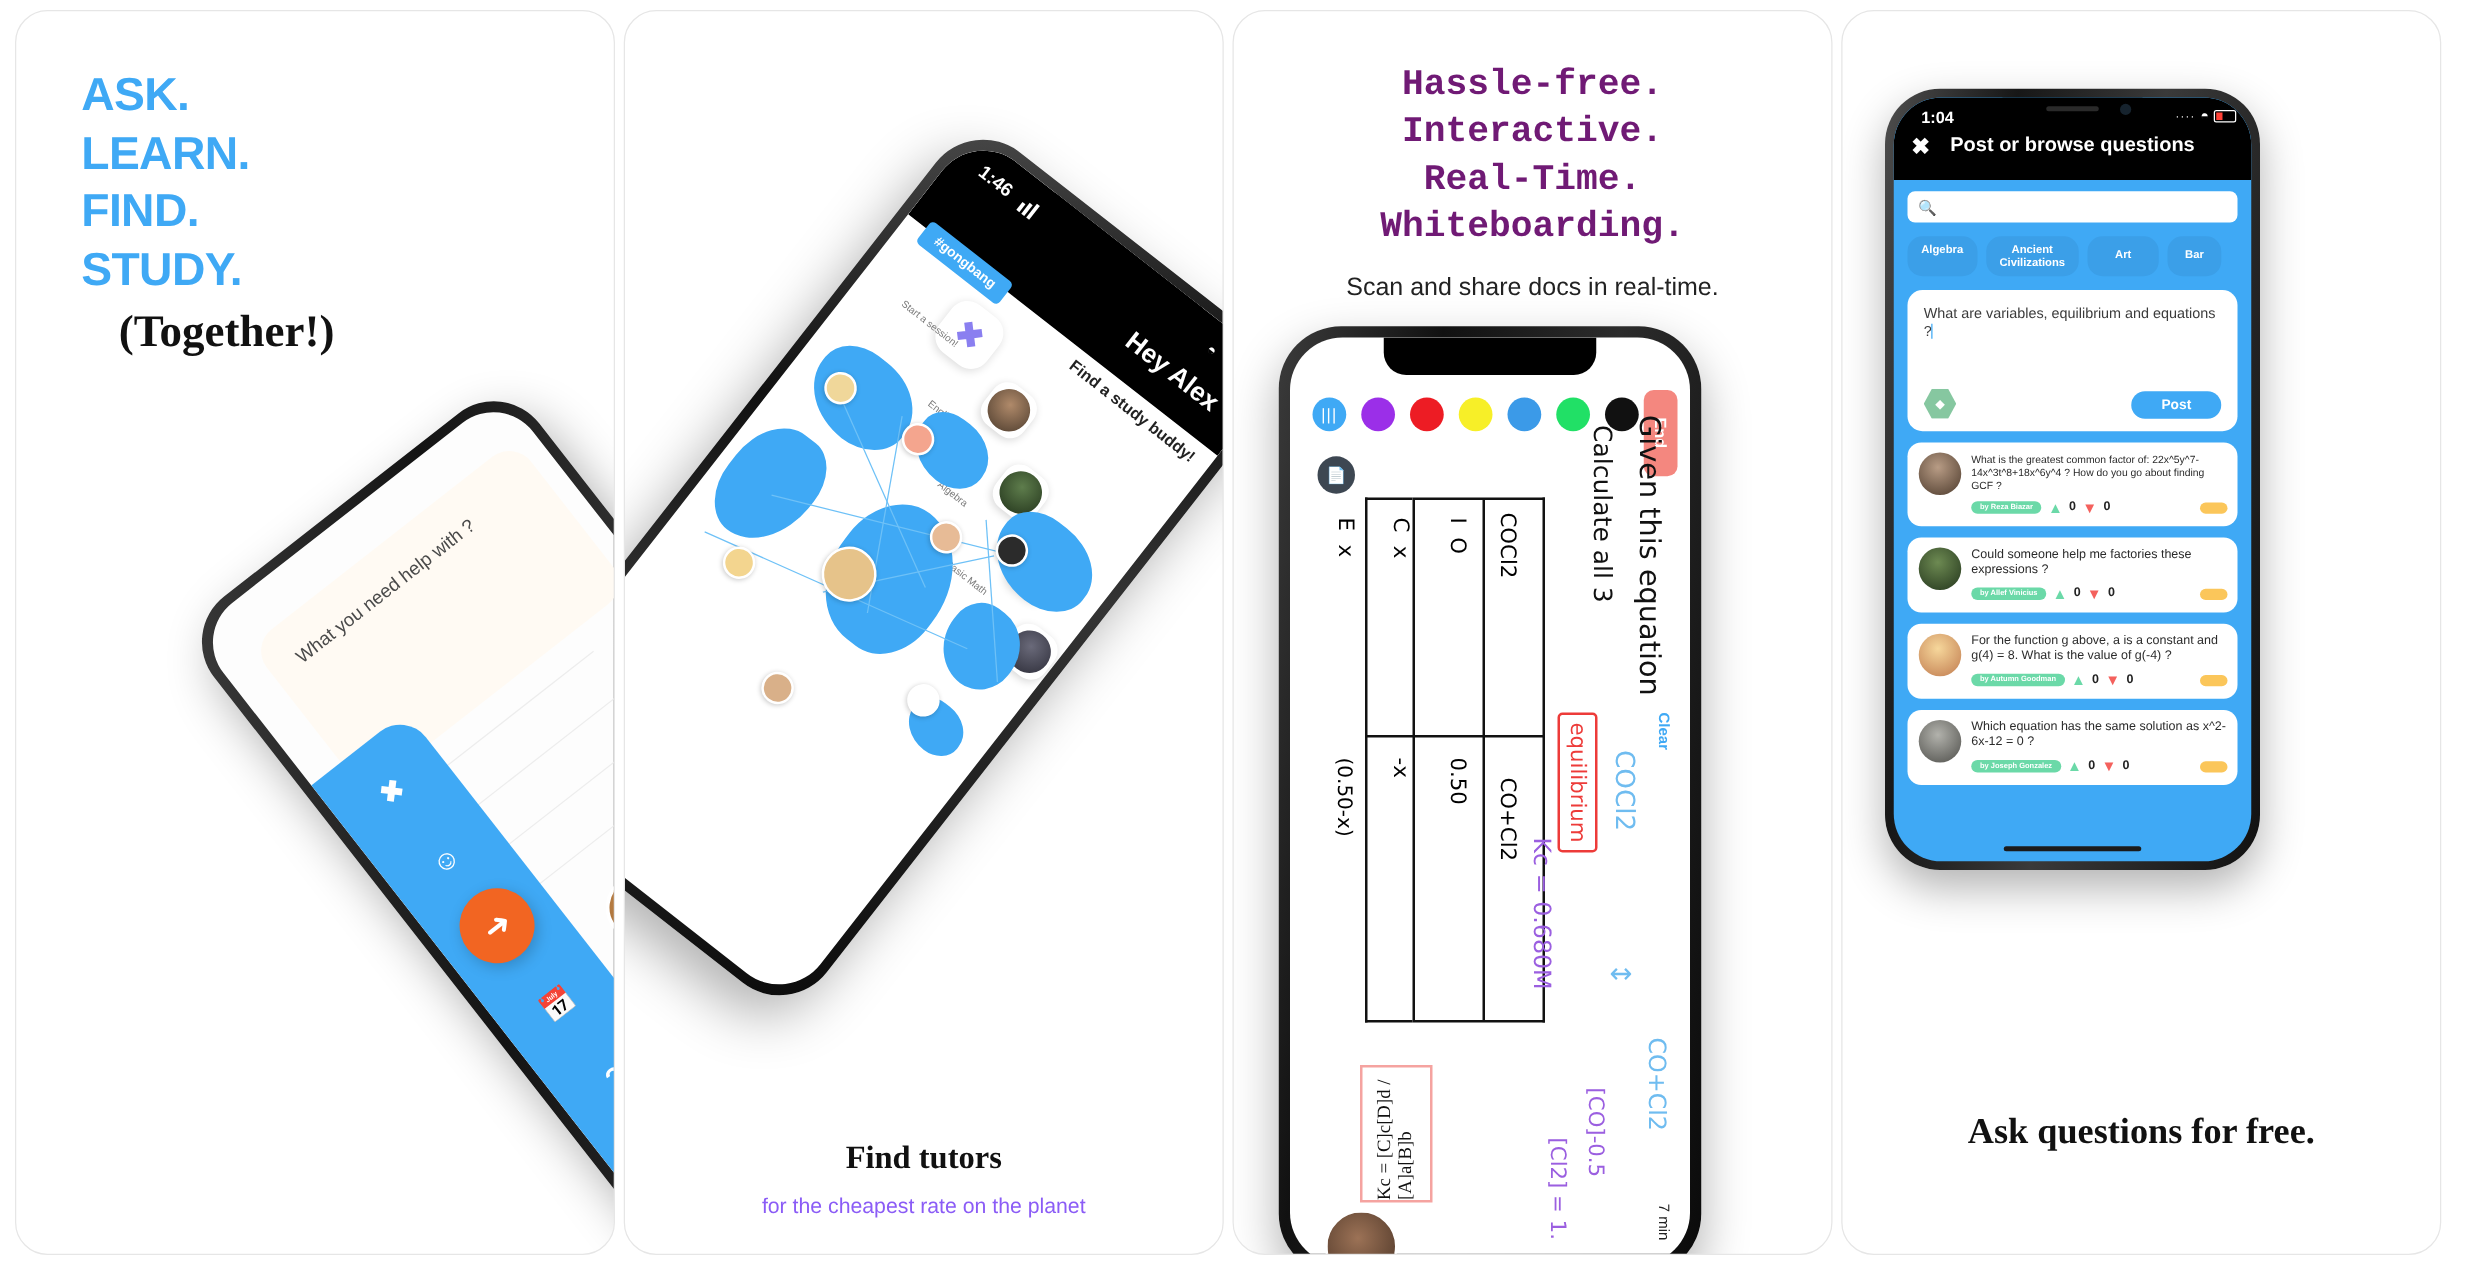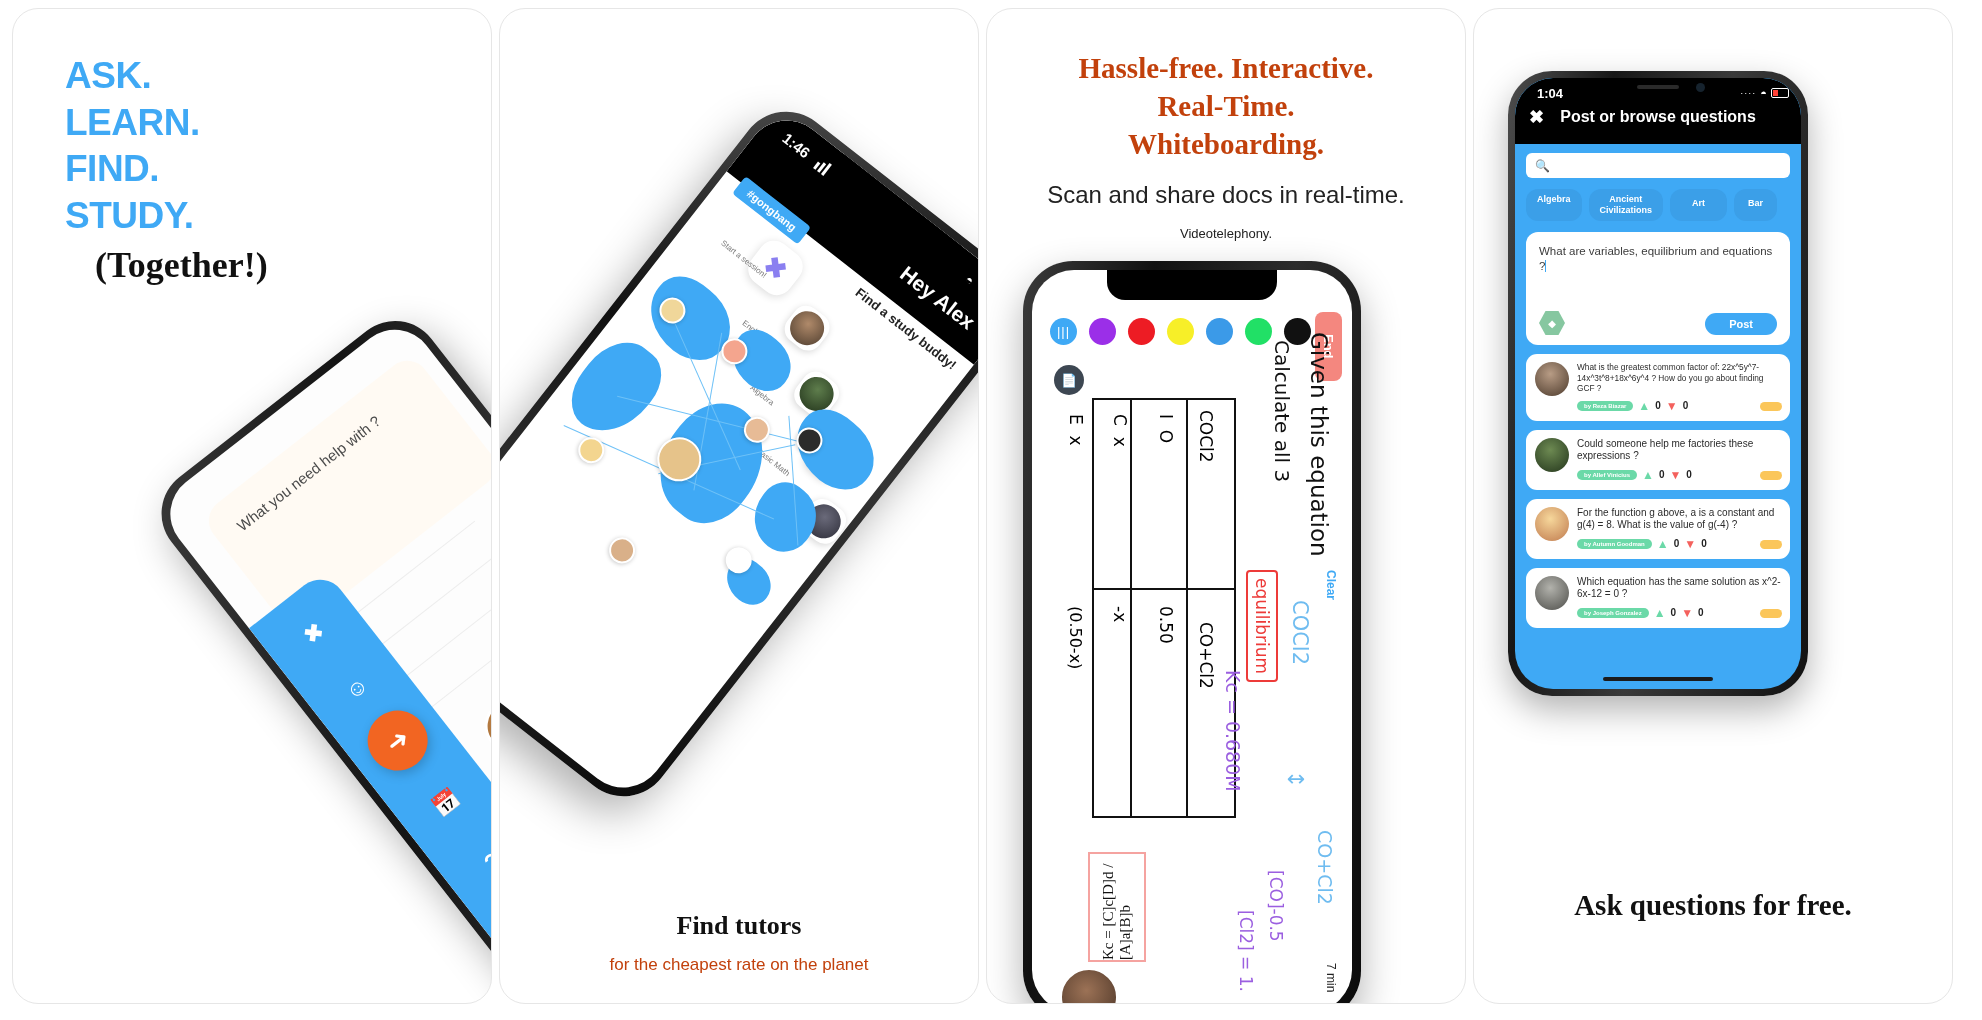--- a/index.html
+++ b/index.html
@@ -163,31 +163,31 @@
   }
   .p2-line { position: absolute; height: 1px; background: #6ec1f7; transform-origin: 0 0; }
   .p2-cap {
     position: absolute; left: 0; right: 0; bottom: 62px;
     text-align: center;
     font-family: "Liberation Serif", serif;
     font-weight: bold; font-size: 26px; color: #111;
   }
   .p2-sub {
     position: absolute; left: 0; right: 0; bottom: 28px;
-    text-align: center; font-size: 17px; color: #c2410c;
+    text-align: center; font-size: 17px; color: #8b5cf6;
   }
 
   
   .p3-head { padding: 40px 26px 0; text-align: center; }
   .p3-h {
-    font-family: Liberation Serif, serif;
+    font-family: Liberation Mono, monospace;
     font-weight: bold; font-size: 29px;
-    color: #c2410c; line-height: 38px;
-  }
-  .p3-s1 { margin-top: 18px; font-size: 24px; color: #222; }
+    color: #701a75; line-height: 38px;
+  }
+  .p3-s1 { margin-top: 18px; font-size: 20px; color: #222; }
   .p3-s2 { margin-top: 17px; font-size: 13px; color: #222; }
   .p3-phone {
     position: absolute; left: 36px; top: 252px;
     width: 338px; height: 760px;
     background: linear-gradient(100deg,#3b3b3b,#111 28%,#2c2c2c 58%,#0a0a0a);
     border-radius: 50px;
     padding: 9px;
     box-shadow: 0 16px 38px rgba(0,0,0,.3);
   }
   .p3-screen {

